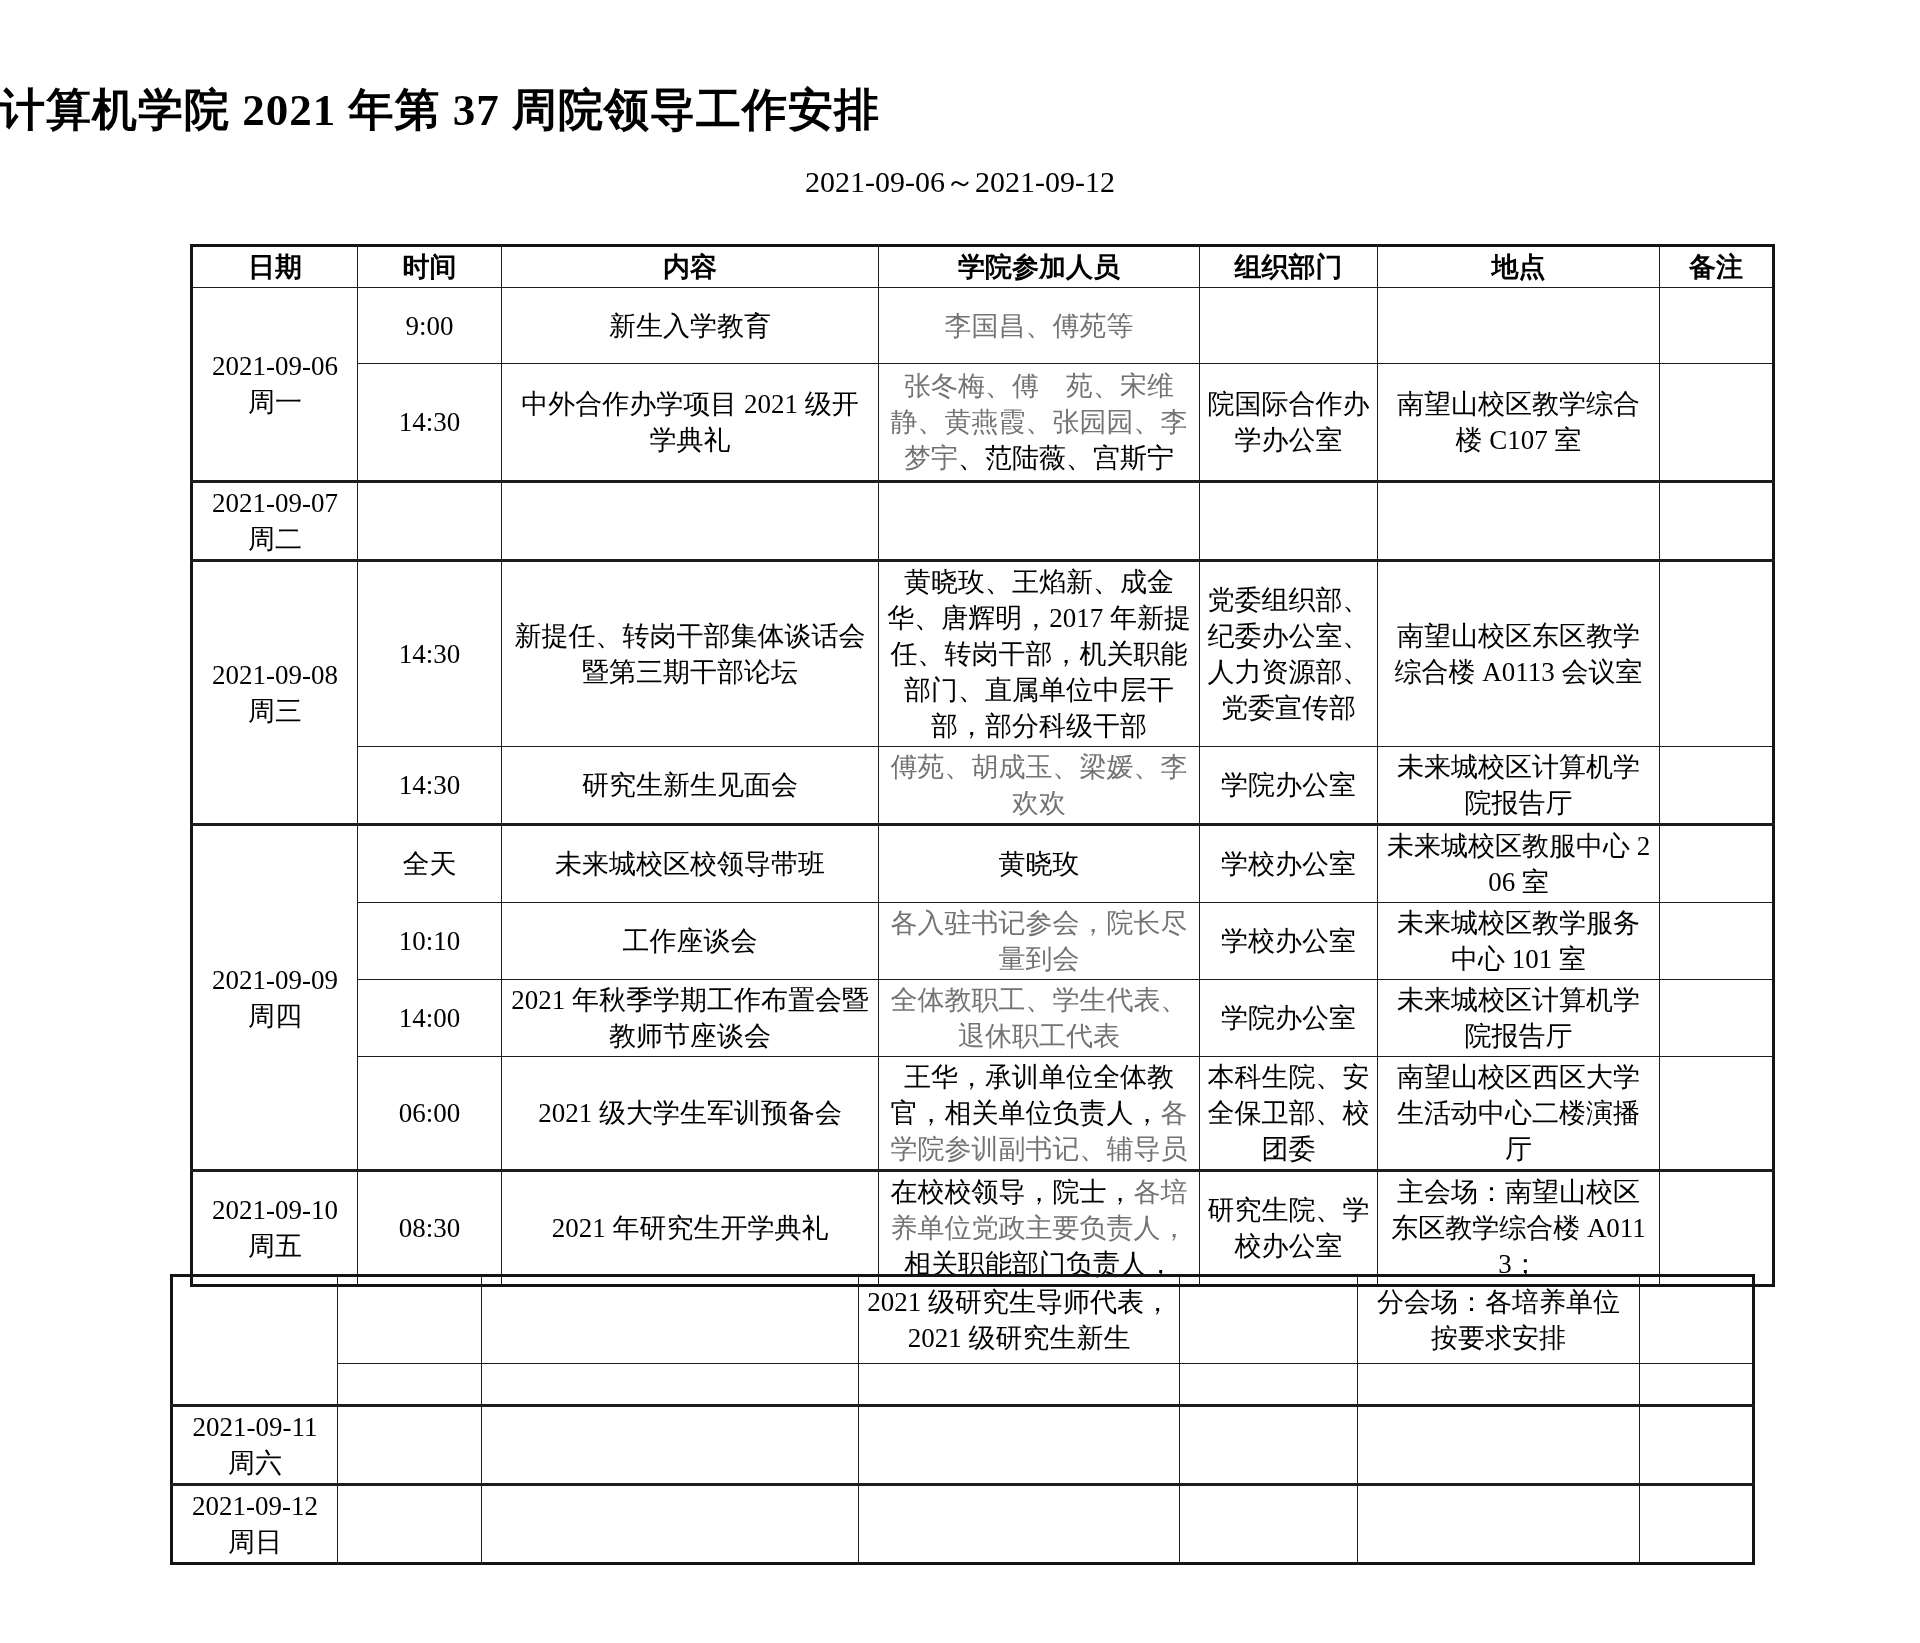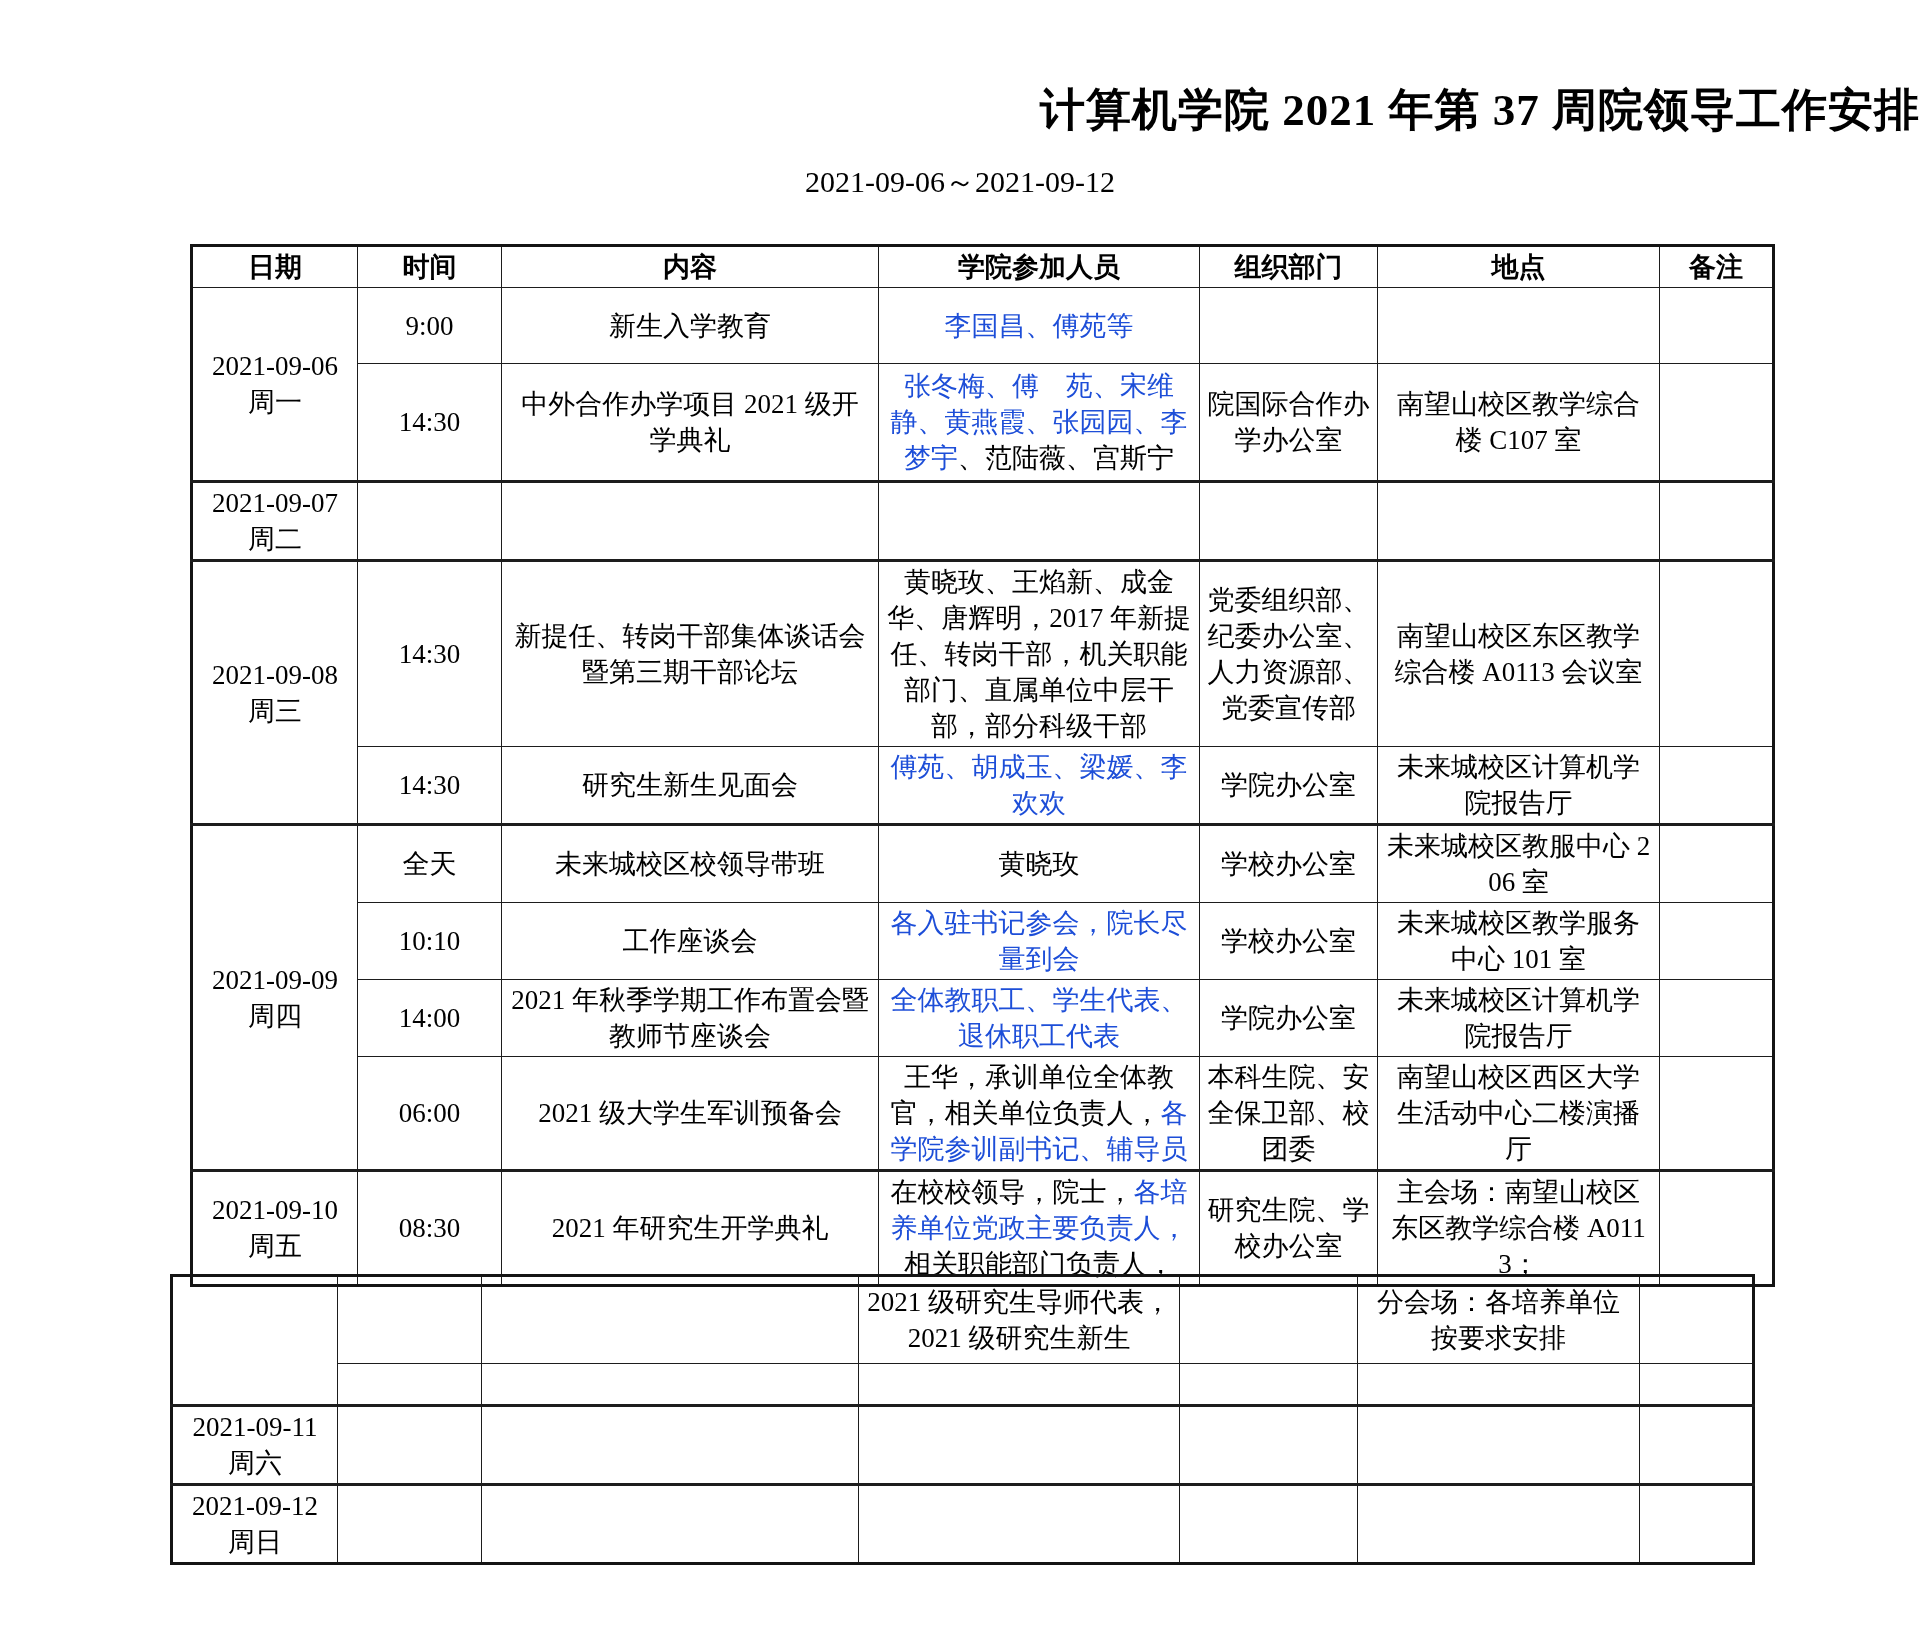--- a/index.html
+++ b/index.html
@@ -4,42 +4,42 @@
 <style>
   html,body { margin:0; padding:0; }
   body {
     width:1920px; height:1643px;
     background:#ffffff; color:#000;
     font-family:"Liberation Serif","DejaVu Serif",serif;
     position:relative; overflow:hidden;
   }
   .title {
     position:absolute; top:80px; left:0; width:1920px;
-    text-align:right; font-size:45px; font-weight:bold; letter-spacing:1px;
+    text-align:left; font-size:45px; font-weight:bold; letter-spacing:1px;
   }
   .subtitle {
     position:absolute; top:162px; left:0; width:1920px;
     text-align:center; font-size:30px;
   }
   .tbl-wrap1 { position:absolute; left:170px; top:244px;padding-left:20px; }
   .tbl-wrap2 { position:absolute; left:170px; top:1274px; }
   table {
     border-collapse:collapse; table-layout:fixed; width:1582px;
     border:3px solid #141414;
   }
   th,td {
     border:1.5px solid #1d1d1d;
     text-align:center; vertical-align:middle;
     font-size:27px; line-height:36px;
     padding:2px 6px; overflow:hidden;
     word-break:break-all;
   }
   th { font-weight:bold; font-size:27px; }
   tr.day-start td { border-top-width:3px; }
-  .red { color:#1d4ed8; }
+  .red { color:#737373; }
   .c-date { font-size:27px; }
 </style>
 </head>
 <body>
 
 <div class="title">计算机学院 2021 年第 37 周院领导工作安排</div>
 <div class="subtitle">2021-09-06～2021-09-12</div>
 
 <div class="tbl-wrap1">
 <table>

